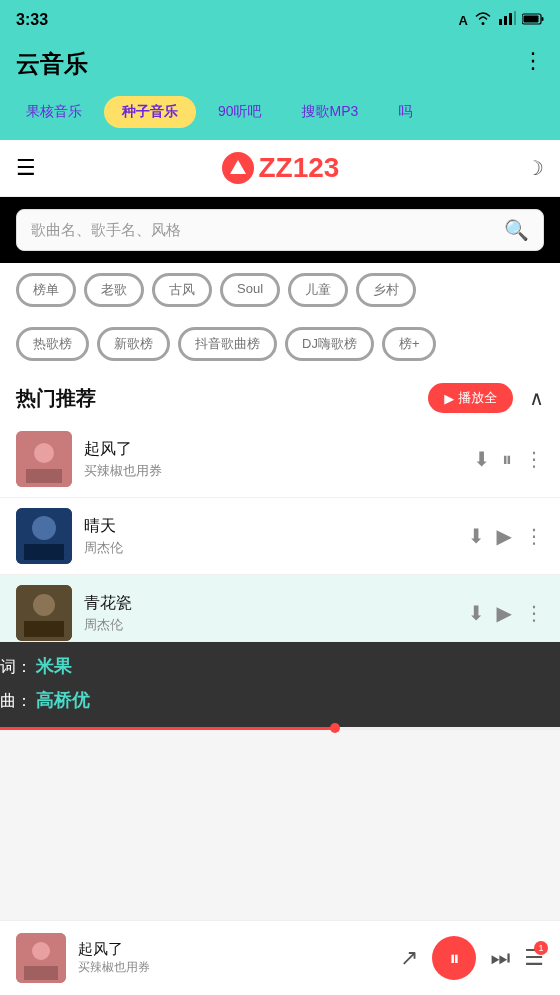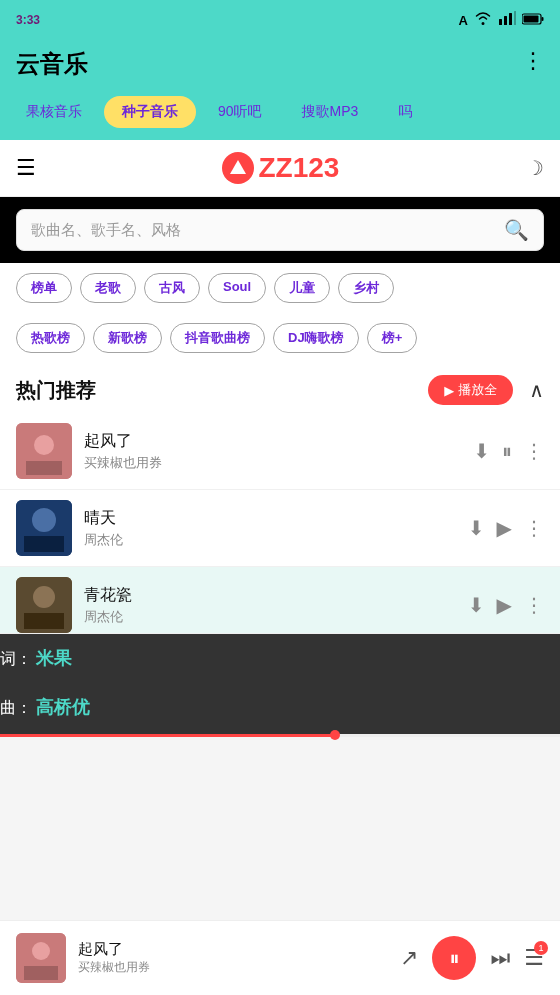--- a/index.html
+++ b/index.html
@@ -7,21 +7,21 @@
 
     
     .status-bar {
       background: #4DD9C8;
       height: 40px;
       display: flex;
       align-items: center;
       justify-content: space-between;
       padding: 0 16px;
     }
-    .status-time { color: #701a75; font-size: 12px; font-weight: bold; }
+    .status-time { color: #000000; font-size: 16px; font-weight: bold; }
     .status-icons { display: flex; align-items: center; gap: 6px; }
 
     
     .app-header {
       background: #4DD9C8;
       padding: 8px 16px 16px;
       display: flex;
       align-items: flex-start;
       justify-content: space-between;
     }
@@ -112,28 +112,27 @@
       background: #fff;
     }
     .tags-row {
       display: flex;
       gap: 8px;
       flex-wrap: nowrap;
       overflow-x: auto;
       padding: 6px 0;
     }
     .tag {
-      border: 1px solid #a3a3a3;
+      border: 3px solid #a3a3a3;
       border-radius: 20px;
       padding: 5px 14px;
       font-size: 13px;
       white-space: nowrap;
-      color: #6d28d9;
+      color: #737373;
       cursor: pointer;
-      font-weight: bold;
     }
 
     
     .section-header {
       display: flex;
       align-items: center;
       justify-content: space-between;
       padding: 12px 16px 8px;
       background: #fff;
     }
@@ -424,21 +423,21 @@
         <span class="action-icon">▶</span>
         <span class="action-icon">⋮</span>
       </div>
     </div>
 
     <div style="position:relative;background:#333;padding:10px 0 12px;">
       <div class="lyric-line">
         <span style="color:#fff;font-size:16px;">词：</span>
         <span style="color:#4DD9C8;font-size:18px;font-weight:bold;">米果</span>
       </div>
-      <div class="lyric-line" style="margin-top:20px;">
+      <div class="lyric-line" style="margin-top:5px;">
         <span style="color:#fff;font-size:16px;">曲：</span>
         <span style="color:#4DD9C8;font-size:18px;font-weight:bold;">高桥优</span>
       </div>
     </div>
 
   </div>
 
   <div class="progress-bar-container">
     <div class="progress-fill"></div>
     <div class="progress-dot"></div>

